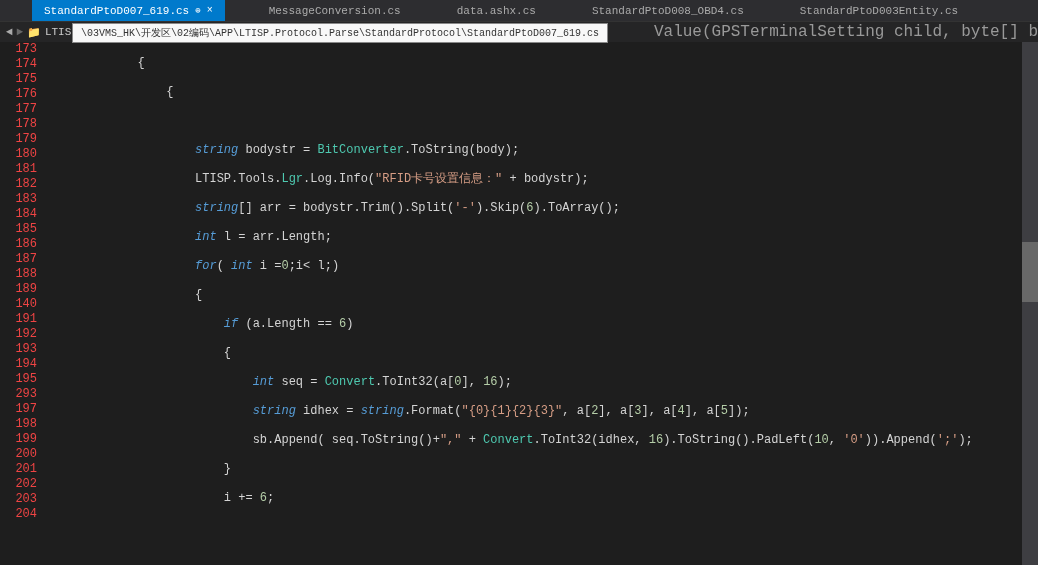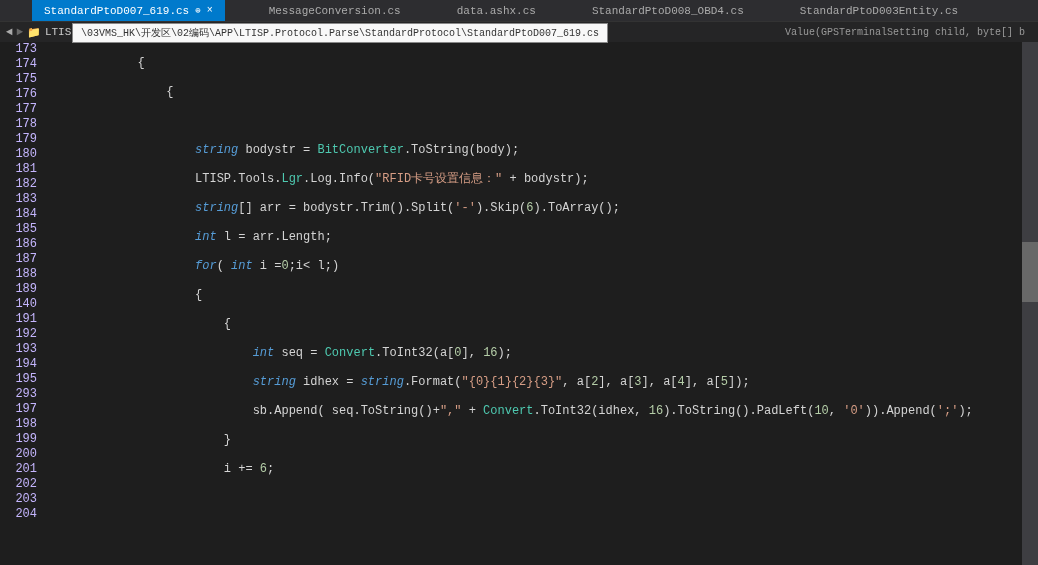--- a/index.html
+++ b/index.html
@@ -55,35 +55,35 @@
       background: #f8f8f8;
       color: #333;
       border: 1px solid #888;
       padding: 2px 8px;
       font-size: 10px;
       z-index: 10;
       white-space: nowrap;
     }
     .method-sig {
       position: absolute;
-      right: 13px;
+      right: 0;
       color: #999;
-      font-size: 10px;
+      font-size: 16px;
     }
     .editor {
       display: flex;
       background: #1e1e1e;
       height: calc(100% - 42px);
     }
     .gutter {
       width: 45px;
       background: #1e1e1e;
       text-align: right;
       padding-right: 8px;
-      color: #c4b5fd;
+      color: #ef4444;
       flex-shrink: 0;
     }
     .gutter .ln { height: 15px; line-height: 15px; }
     .code {
       flex: 1;
       padding-left: 6px;
       white-space: pre;
     }
     .code .line { height: 15px; line-height: 15px; }
     .kw { color: #569cd6; font-style: italic; }
@@ -173,20 +173,21 @@
   <div class="code">
 <div class="line">            {</div>
 <div class="line">                {</div>
 <div class="line"></div>
 <div class="line">                    <span class="kw">string</span><span> bodystr = </span><span class="type">BitConverter</span><span>.ToString(body);</span></div>
 <div class="line">                    <span>LTISP.Tools.</span><span class="type">Lgr</span><span>.Log.Info(</span><span class="str">"RFID卡号设置信息："</span><span> + bodystr);</span></div>
 <div class="line">                    <span class="kw">string</span><span>[] arr = bodystr.Trim().Split(</span><span class="str">'-'</span><span>).Skip(</span><span class="num">6</span><span>).ToArray();</span></div>
 <div class="line">                    <span class="kw">int</span><span> l = arr.Length;</span></div>
 <div class="line">                    <span class="kw">for</span><span>( </span><span class="kw">int</span><span> i =</span><span class="num">0</span><span>;i&lt; l;)</span></div>
 <div class="line">                    {</div>
+<div class="line">                        <span class="kw">if</span><span> (a.Length == </span><span class="num">6</span><span>)</span></div>
 <div class="line">                        {</div>
 <div class="line">                            <span class="kw">int</span><span> seq = </span><span class="type">Convert</span><span>.ToInt32(a[</span><span class="num">0</span><span>], </span><span class="num">16</span><span>);</span></div>
 <div class="line">                            <span class="kw">string</span><span> idhex = </span><span class="kw">string</span><span>.Format(</span><span class="str">"{0}{1}{2}{3}"</span><span>, a[</span><span class="num">2</span><span>], a[</span><span class="num">3</span><span>], a[</span><span class="num">4</span><span>], a[</span><span class="num">5</span><span>]);</span></div>
 <div class="line">                            <span>sb.Append( seq.ToString()+</span><span class="str">","</span><span> + </span><span class="type">Convert</span><span>.ToInt32(idhex, </span><span class="num">16</span><span>).ToString().PadLeft(</span><span class="num">10</span><span>, </span><span class="str">'0'</span><span>)).Append(</span><span class="str">';'</span><span>);</span></div>
 <div class="line">                        }</div>
 <div class="line">                        <span>i += </span><span class="num">6</span><span>;</span></div>
 
 
 
 

